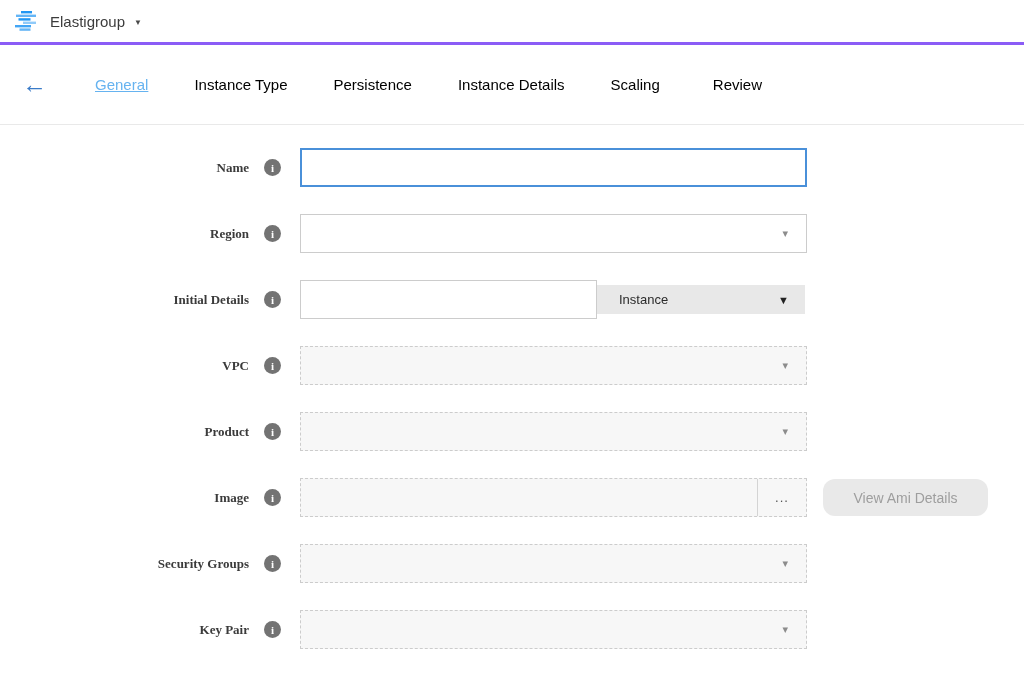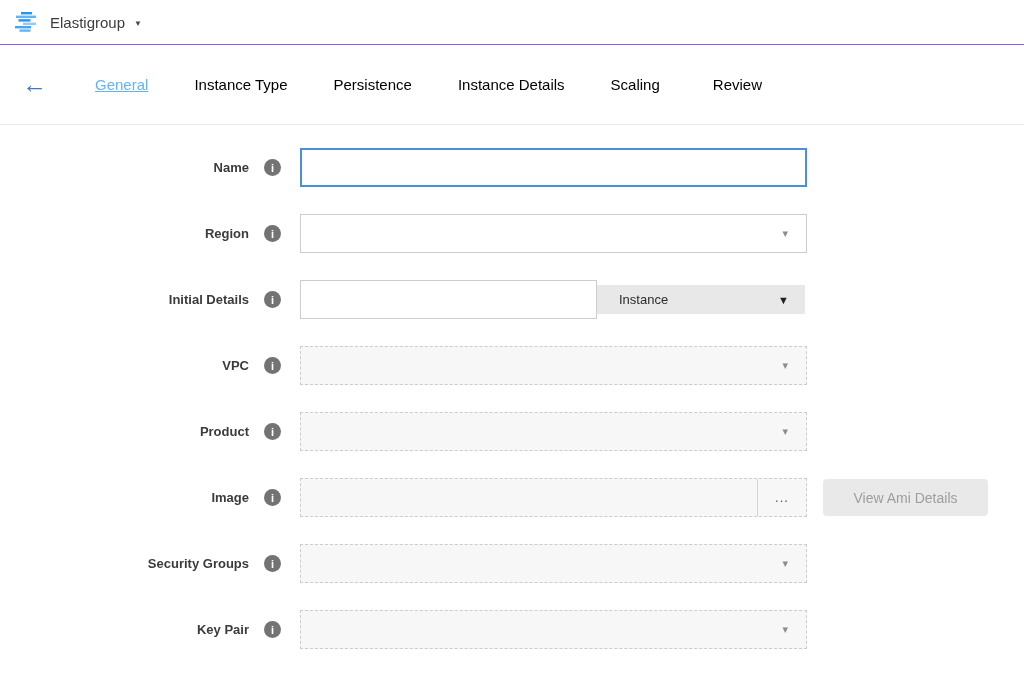--- a/index.html
+++ b/index.html
@@ -10,21 +10,21 @@
     overflow:hidden;
     color:#3b3b3b;
   }
 
   
   .topbar {
     height:45px;
     display:flex;
     align-items:center;
     padding:0 14px;
-    border-bottom:1px solid #8b5cf6;
+    border-bottom:3px solid #8b5cf6;
   }
   .logo { width:26px; height:22px; margin-right:10px; flex:0 0 auto; }
   .app-name { font-size:15px; color:#3c3c3c; }
   .app-caret { font-size:8px; color:#4a4a4a; margin-left:9px; padding-top:2px; }
 
   
   .tabbar {
     height:80px;
     display:flex;
     align-items:center;
@@ -56,20 +56,21 @@
     align-items:center;
     height:39px;
     margin-bottom:27px;
   }
   .label-cell {
     width:281px;
     flex:0 0 281px;
     display:flex;
     justify-content:flex-end;
     align-items:center;
+    font-family:Liberation Serif, serif;
   }
   .field-label {
     font-size:13px;
     font-weight:700;
     color:#3b3b3b;
     white-space:nowrap;
   }
   .info-icon {
     width:17px; height:17px;
     margin-left:15px;
@@ -162,21 +163,21 @@
     letter-spacing:1px;
     cursor:pointer;
   }
 
   .side-btn {
     width:165px; height:37px;
     margin-left:16px;
     background:#e9e9e9;
     color:#9e9e9e;
     border:none;
-    border-radius:4px;
+    border-radius:12px;
     font-size:14px;
     font-family:"Liberation Sans", sans-serif;
     cursor:pointer;
   }
 </style>
 </head>
 <body>
 
 <header class="topbar">
   <svg class="logo" viewBox="0 0 26 22" xmlns="http://www.w3.org/2000/svg">

